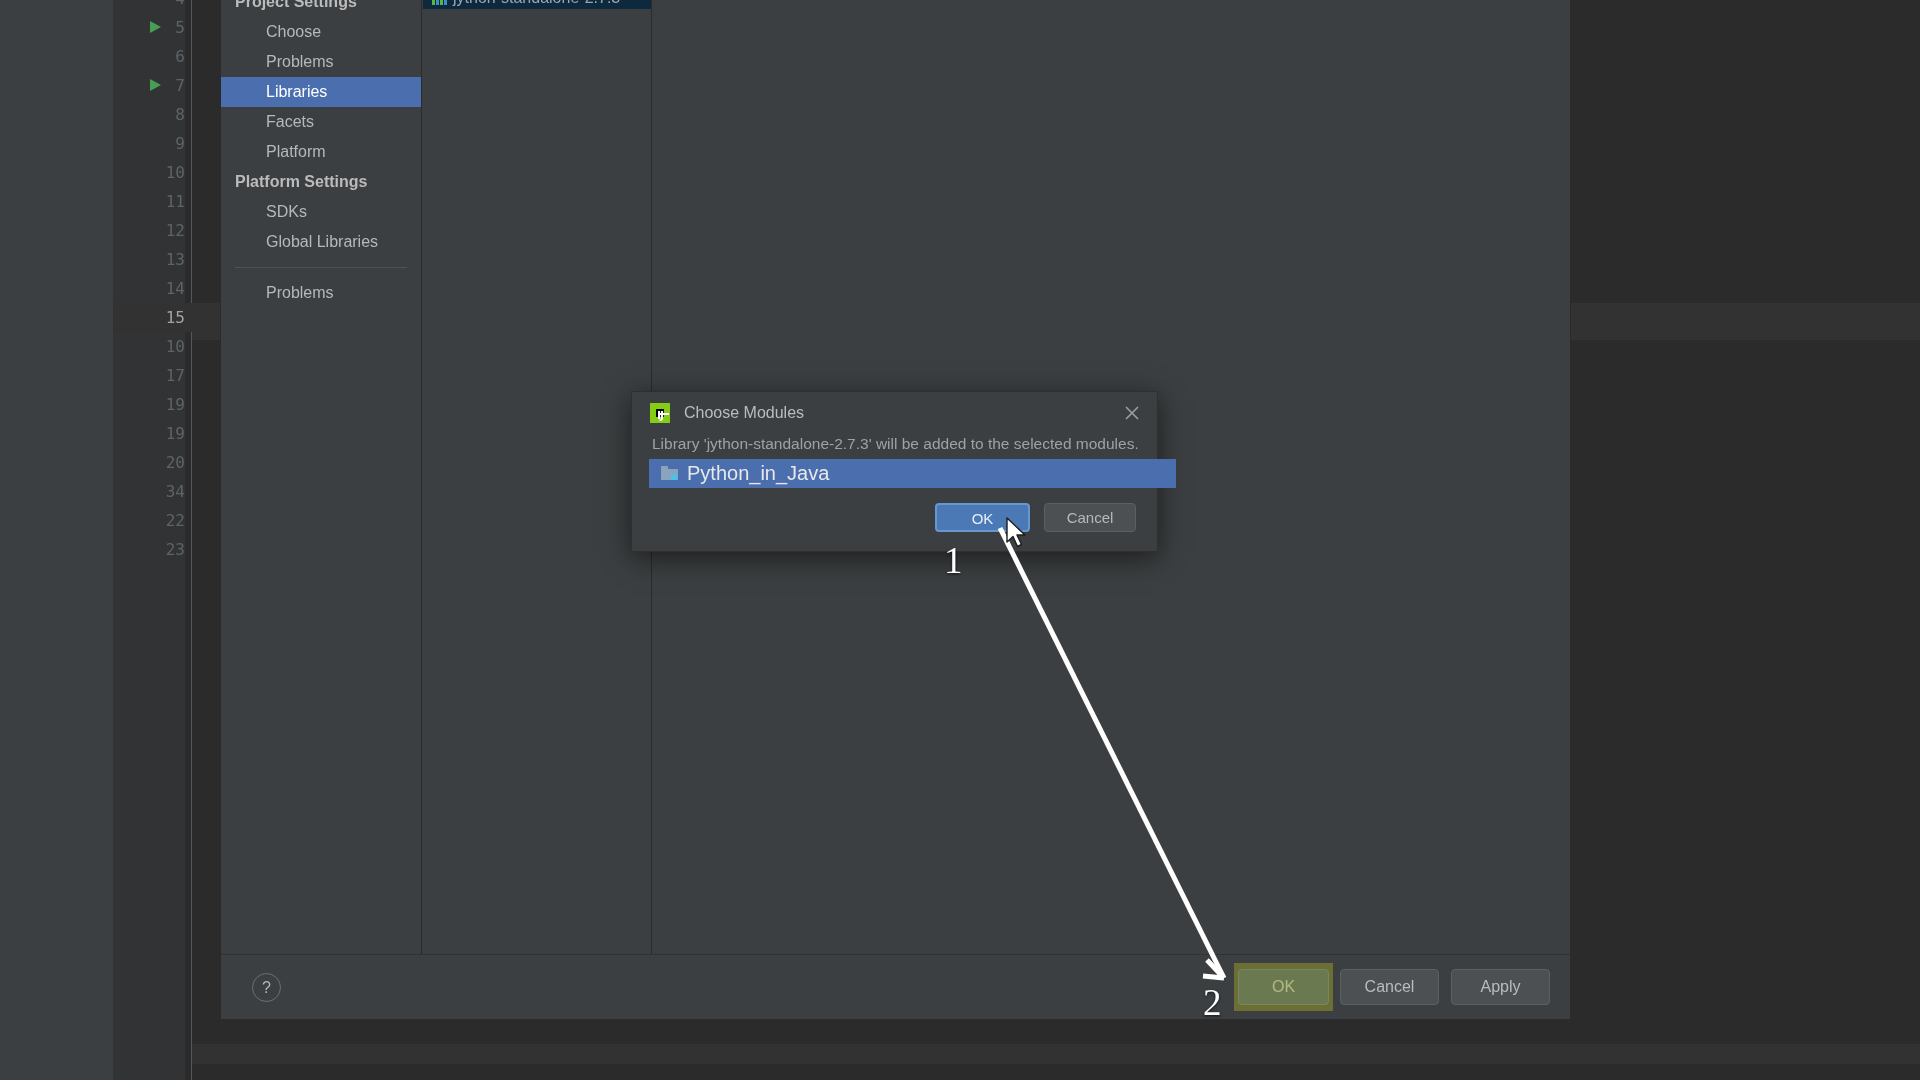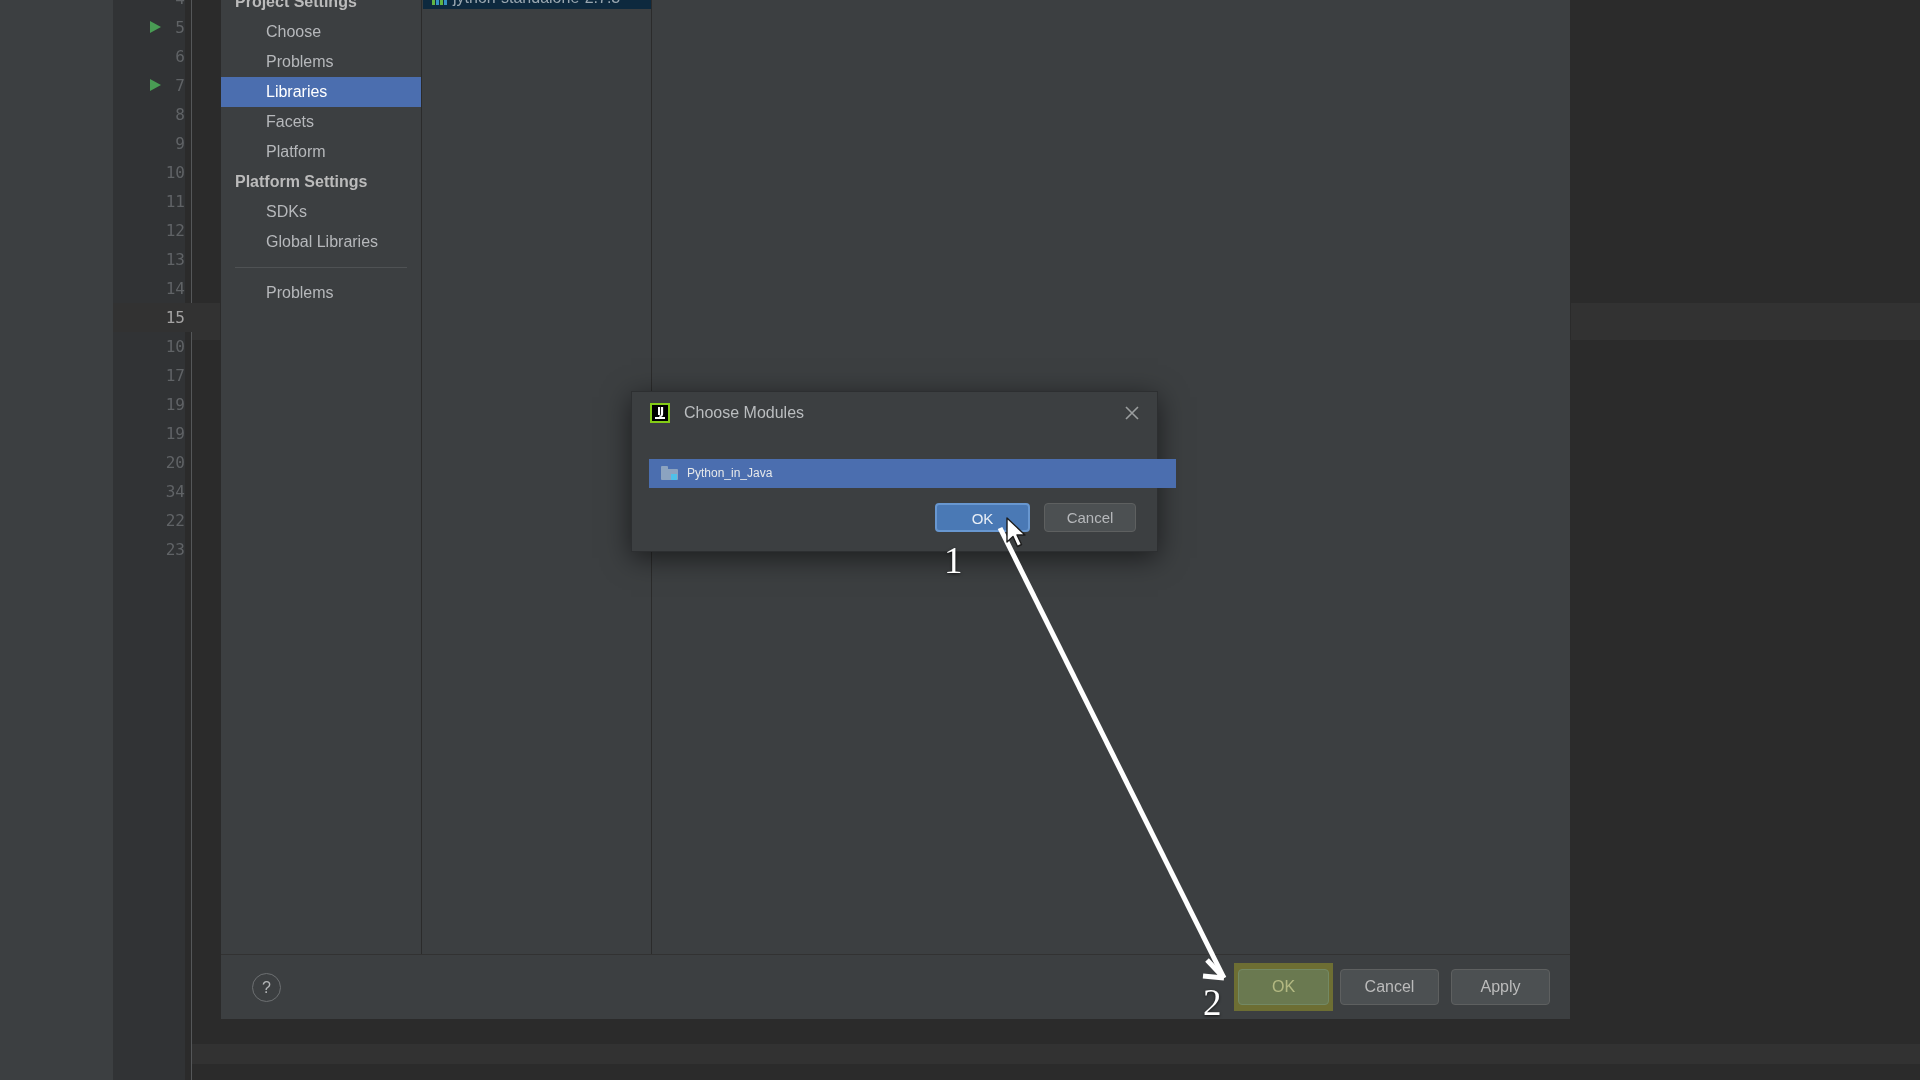--- a/index.html
+++ b/index.html
@@ -185,21 +185,21 @@
     background: #3c3f41;
     border: 1px solid #2d2f31;
     box-shadow: 0 6px 26px rgba(0,0,0,0.55);
   }
   .cm-title-bar {
     position: relative; height: 41px;
   }
   .cm-ij-icon {
     position: absolute; left: 18px; top: 11px;
     width: 20px; height: 20px;
-    background: #000000; border: 2px solid #84cc16;
+    background: #000000; border: 6px solid #84cc16;
     color: #ffffff; font-size: 11px; font-weight: bold;
     line-height: 13px; text-align: center;
     letter-spacing: -1px;
     font-family: "DejaVu Sans", sans-serif;
   }
   .cm-ij-icon:after {
     content: ""; position: absolute; left: 3px; bottom: 2px;
     width: 10px; height: 2px; background: #ffffff;
   }
   .cm-title-text {
@@ -234,21 +234,21 @@
   .cm-folder .ftab {
     position: absolute; left: 0; top: 0; width: 7px; height: 4px;
     background: #8ca3c0; border-radius: 1px 1px 0 0;
   }
   .cm-folder .fdot {
     position: absolute; left: 10px; top: 8px; width: 6px; height: 6px;
     background: #4fc1e9;
   }
   .cm-row-label {
     position: absolute; left: 38px; top: 4px;
-    color: #e6e8ea; font-size: 12px; line-height: 21px;
+    color: #e6e8ea; font-size: 20px; line-height: 21px;
   }
   .cm-btn {
     position: absolute; top: 111px; height: 29px;
     border-radius: 4px; font-size: 15px; line-height: 27px; text-align: center;
   }
   #cm-ok {
     left: 303px; width: 95px;
     background: #4a79b5; border: 2px solid #6897d0; color: #e8eef6;
   }
   #cm-cancel {
@@ -400,20 +400,21 @@
   <div class="cm-dialog">
     <div class="cm-title-bar">
       <div class="cm-ij-icon">IJ</div>
       <div class="cm-title-text">Choose Modules</div>
       <div class="cm-close">
         <svg width="20" height="20" viewBox="0 0 20 20">
           <path d="M4 4 L16 16 M16 4 L4 16" stroke="#9b9e9f" stroke-width="1.6" fill="none"></path>
         </svg>
       </div>
     </div>
+    <div class="cm-message">Library 'jython-standalone-2.7.3' will be added to the selected modules.</div>
     <div class="cm-list">
       <div id="cm-rows">
           <div class="cm-row">
             <span class="cm-folder">
               <span class="ftab"></span>
               <span class="fbody"></span>
               <span class="fdot"></span>
             </span>
             <span class="cm-row-label">Python_in_Java</span>
           </div>

